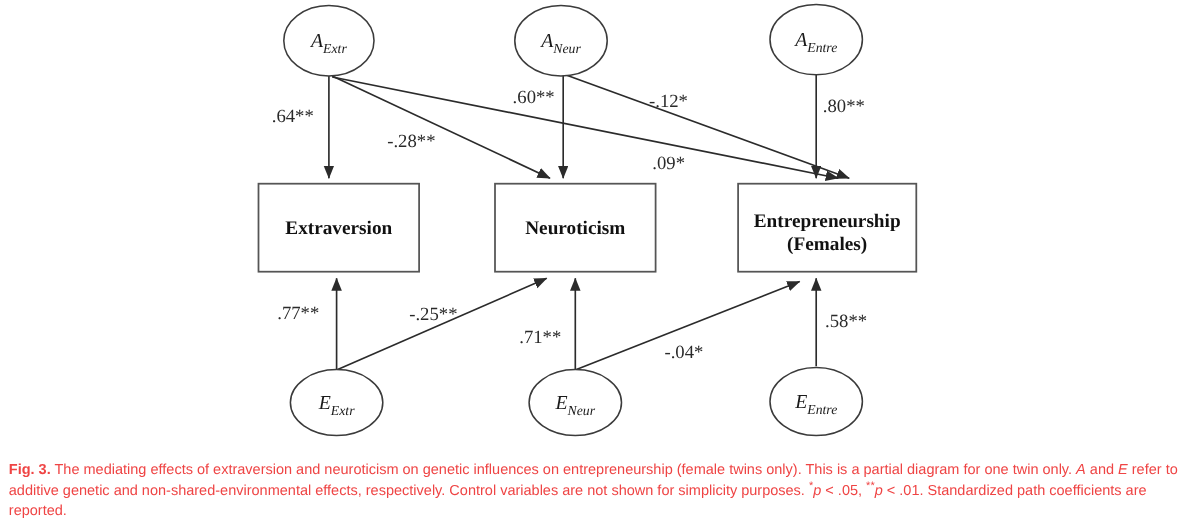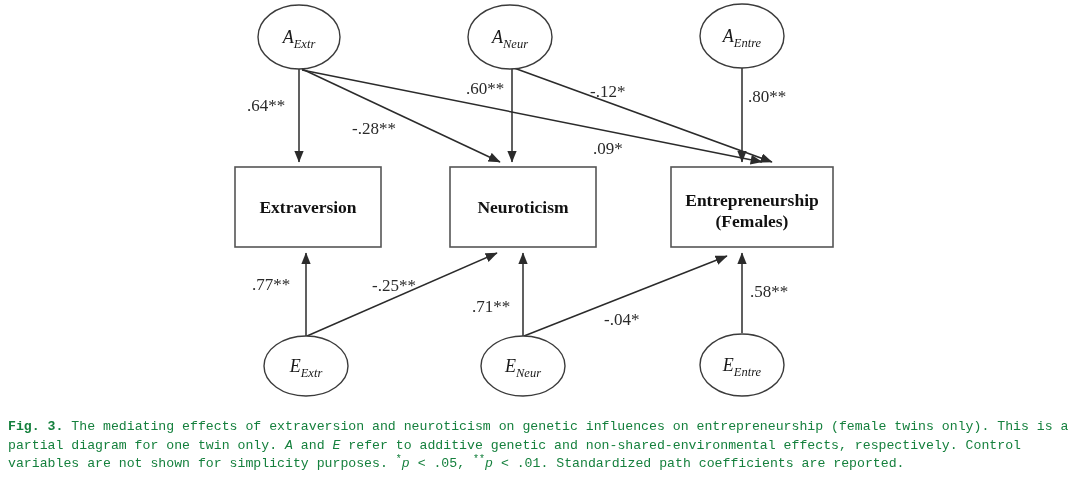--- a/index.html
+++ b/index.html
@@ -62,24 +62,24 @@
     font-family: "Liberation Serif", serif;
     font-size: 17px;
     fill: #2a2a2a;
     white-space: pre;
   }
   .caption {
     position: absolute;
     left: 8px;
     top: 418px;
     width: 1064px;
-    font-family: Liberation Mono, monospace;
+    font-family: Liberation Sans, sans-serif;
     font-size: 13.2px;
     line-height: 1.42;
-    color: #15803d;
+    color: #ef4444;
     text-align: left;
   }
   .caption b { font-weight: bold; }
   .caption i { font-style: italic; }
   .caption sup {
     font-size: 10px;
     vertical-align: super;
     line-height: 0;
   }
 </style>

